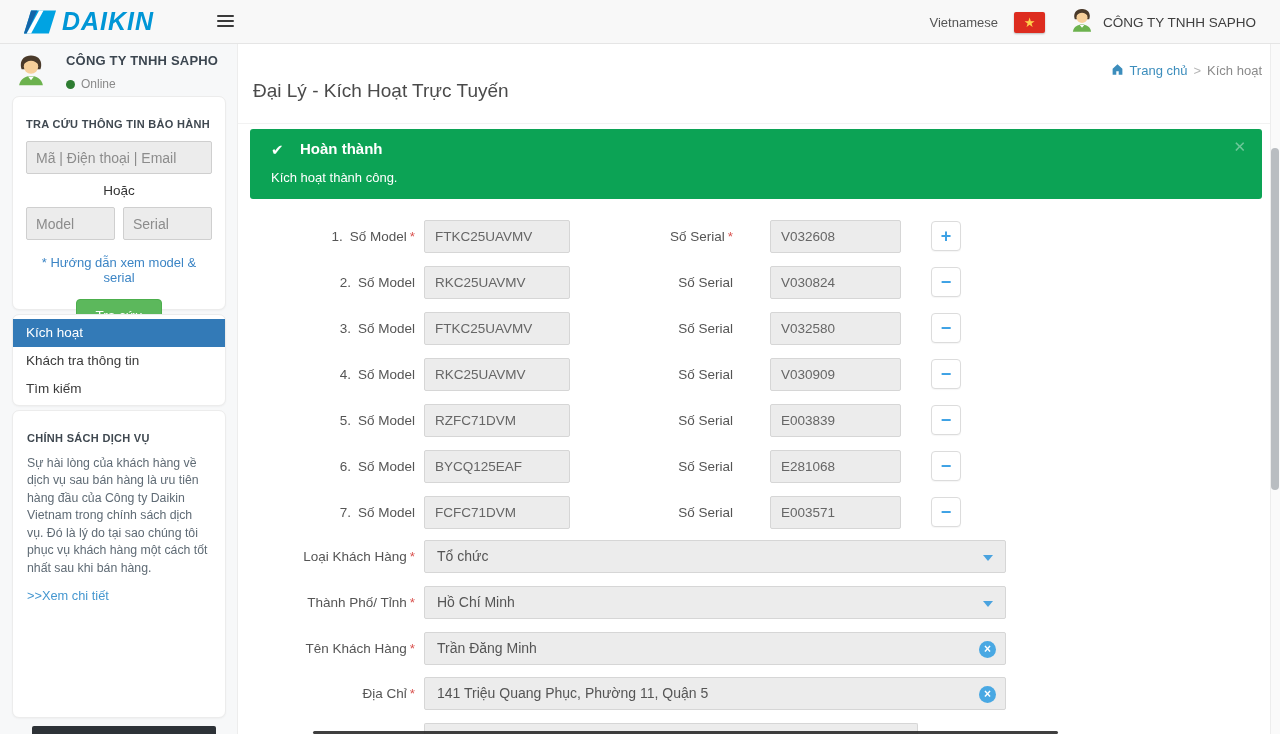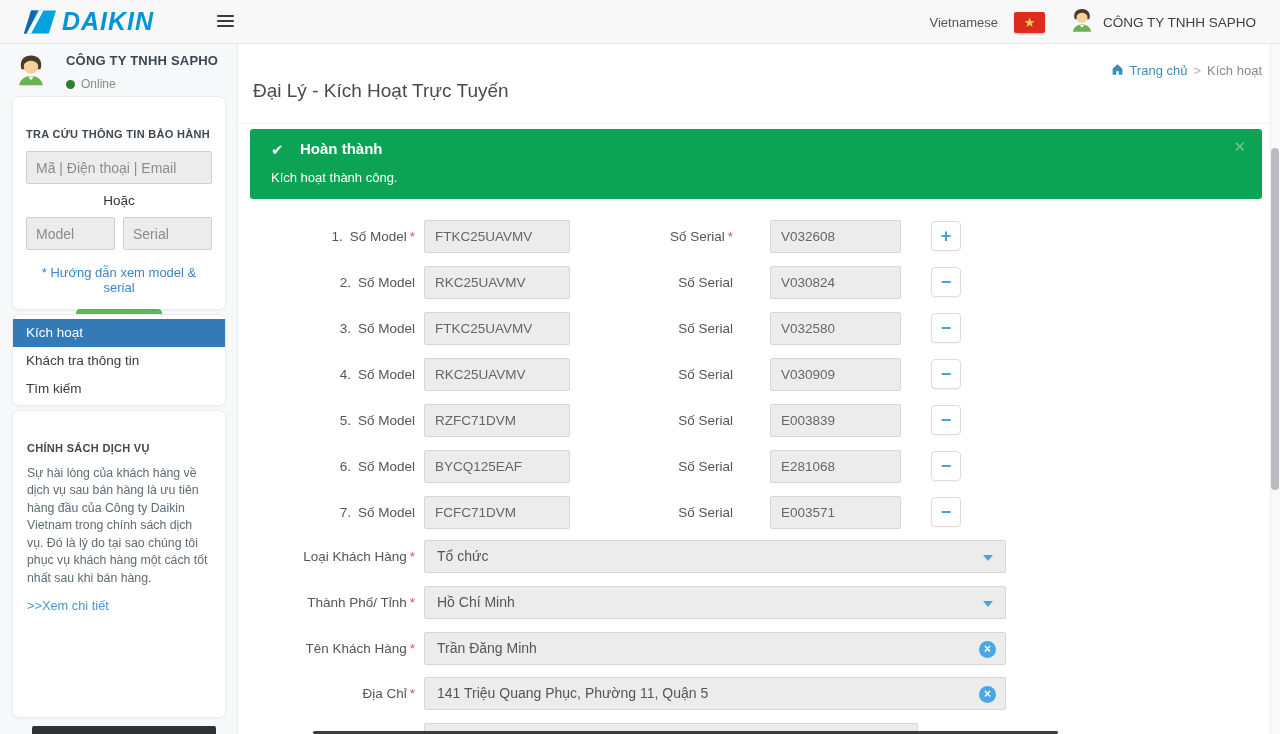--- a/index.html
+++ b/index.html
@@ -23,21 +23,21 @@
   
   .sidebar{position:absolute;left:0;top:44px;width:238px;height:690px;background:#f7f8f9;
            border-right:1px solid #ededed;box-sizing:border-box;}
   .user-block{position:absolute;left:14px;top:9px;display:flex;gap:10px;align-items:center;}
   .user-name{font-size:13px;font-weight:700;color:#3c4650;letter-spacing:.2px;}
   .user-status{font-size:12px;color:#8a8a8a;margin-top:9px;display:flex;align-items:center;gap:6px;}
   .dot{width:9px;height:9px;border-radius:50%;background:#2e7d32;display:inline-block;}
   .card{position:absolute;left:12px;width:214px;background:#fff;border:1px solid #ececec;
         border-radius:7px;box-sizing:border-box;box-shadow:0 1px 2px rgba(0,0,0,.04);}
   .card1{top:52px;height:214px;padding:13px 13px;}
-  .side-h{font-size:11px;font-weight:700;color:#3f4850;letter-spacing:.3px;margin:18px 0 11px 0;}
+  .side-h{font-size:11px;font-weight:700;color:#3f4850;letter-spacing:.3px;margin:8px 0 11px 0;}
   .sinp{width:100%;height:33px;box-sizing:border-box;background:#ececec;border:1px solid #cfcfcf;
         border-radius:2px;padding:0 9px;font-size:14px;color:#555;font-family:inherit;}
   .sinp::placeholder{color:#8c8c8c;opacity:1;}
   .or{ text-align:center;font-size:13.5px;color:#333;margin:9px 0;}
   .two{display:flex;gap:8px;}
   .guide{display:block;text-align:center;font-size:13px;color:#3c85c5;margin-top:15px;
          text-decoration:none;cursor:pointer;}
   .tracuu{display:block;margin:14px auto 0;width:86px;height:33px;background:#5cb85c;
           border:1px solid #4cae4c;border-radius:4px;color:#fff;font-size:13.5px;
           font-family:inherit;cursor:pointer;}

